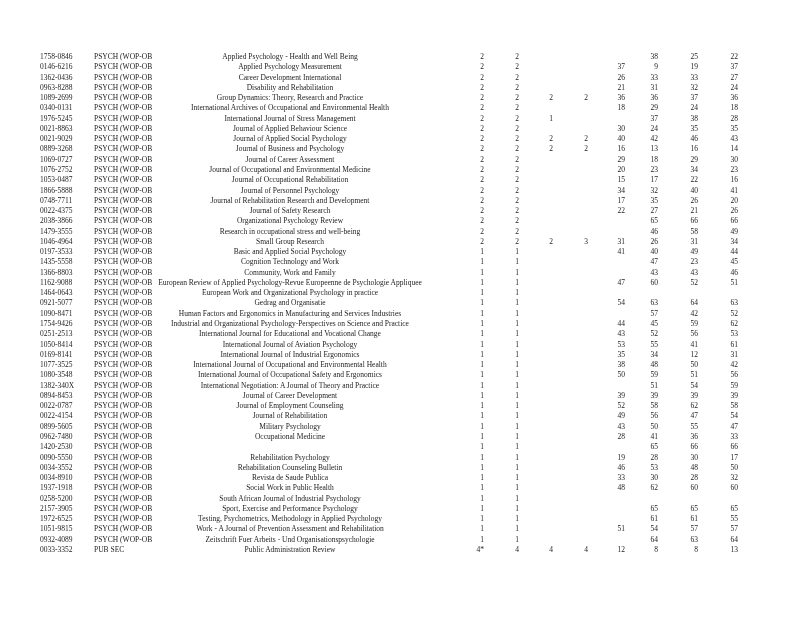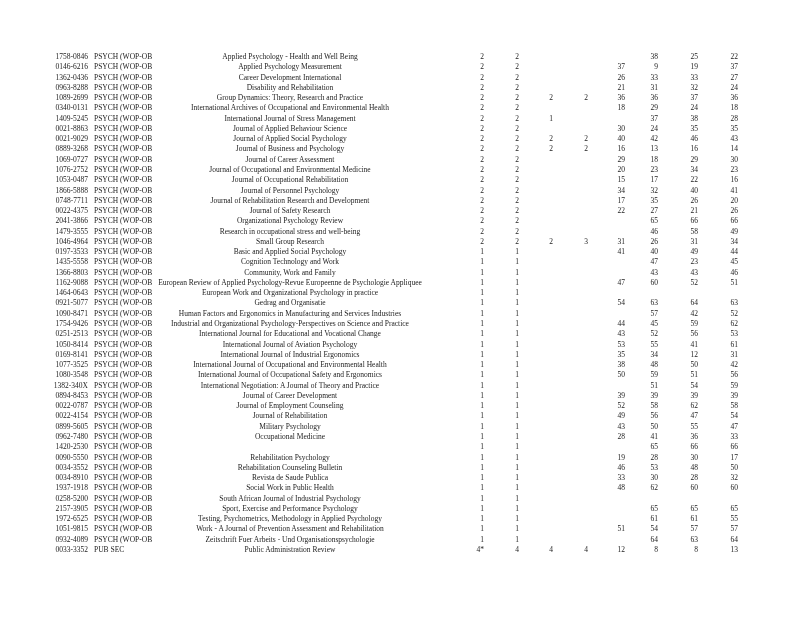--- a/index.html
+++ b/index.html
@@ -16,21 +16,21 @@
     background:#ffffff;
   }
   .row{
     position:absolute;
     left:0;width:800px;height:11px;
     font-size:7.5px;
     line-height:10px;
     white-space:nowrap;
   }
   .cell{position:absolute;top:0;}
-  .c-issn{left:40px;width:48px;text-align:right;}
+  .c-issn{left:40px;width:48px;text-align:left;}
   .c-area{left:94px;width:96px;text-align:left;}
   .c-title{left:140px;width:300px;text-align:center;}
   .c-rank{width:32px;text-align:right;}
   .r0{left:452px;} .r1{left:487px;} .r2{left:521px;} .r3{left:556px;}
   .r4{left:593px;} .r5{left:626px;} .r6{left:666px;} .r7{left:706px;}
 </style>
 </head>
 <body>
 
 <div id="page">
@@ -107,21 +107,21 @@
         <span class="cell c-rank r0">2</span>
         <span class="cell c-rank r1">2</span>
         <span class="cell c-rank r2"></span>
         <span class="cell c-rank r3"></span>
         <span class="cell c-rank r4">18</span>
         <span class="cell c-rank r5">29</span>
         <span class="cell c-rank r6">24</span>
         <span class="cell c-rank r7">18</span>
       </div>
       <div class="row" style="top: 113.62px;">
-        <span class="cell c-issn">1409-5245</span>
+        <span class="cell c-issn">1976-5245</span>
         <span class="cell c-area">PSYCH (WOP-OB</span>
         <span class="cell c-title">International Journal of Stress Management</span>
         <span class="cell c-rank r0">2</span>
         <span class="cell c-rank r1">2</span>
         <span class="cell c-rank r2">1</span>
         <span class="cell c-rank r3"></span>
         <span class="cell c-rank r4"></span>
         <span class="cell c-rank r5">37</span>
         <span class="cell c-rank r6">38</span>
         <span class="cell c-rank r7">28</span>
@@ -237,21 +237,21 @@
         <span class="cell c-rank r0">2</span>
         <span class="cell c-rank r1">2</span>
         <span class="cell c-rank r2"></span>
         <span class="cell c-rank r3"></span>
         <span class="cell c-rank r4">22</span>
         <span class="cell c-rank r5">27</span>
         <span class="cell c-rank r6">21</span>
         <span class="cell c-rank r7">26</span>
       </div>
       <div class="row" style="top: 216.32px;">
-        <span class="cell c-issn">2041-3866</span>
+        <span class="cell c-issn">2038-3866</span>
         <span class="cell c-area">PSYCH (WOP-OB</span>
         <span class="cell c-title">Organizational Psychology Review</span>
         <span class="cell c-rank r0">2</span>
         <span class="cell c-rank r1">2</span>
         <span class="cell c-rank r2"></span>
         <span class="cell c-rank r3"></span>
         <span class="cell c-rank r4"></span>
         <span class="cell c-rank r5">65</span>
         <span class="cell c-rank r6">66</span>
         <span class="cell c-rank r7">66</span>

